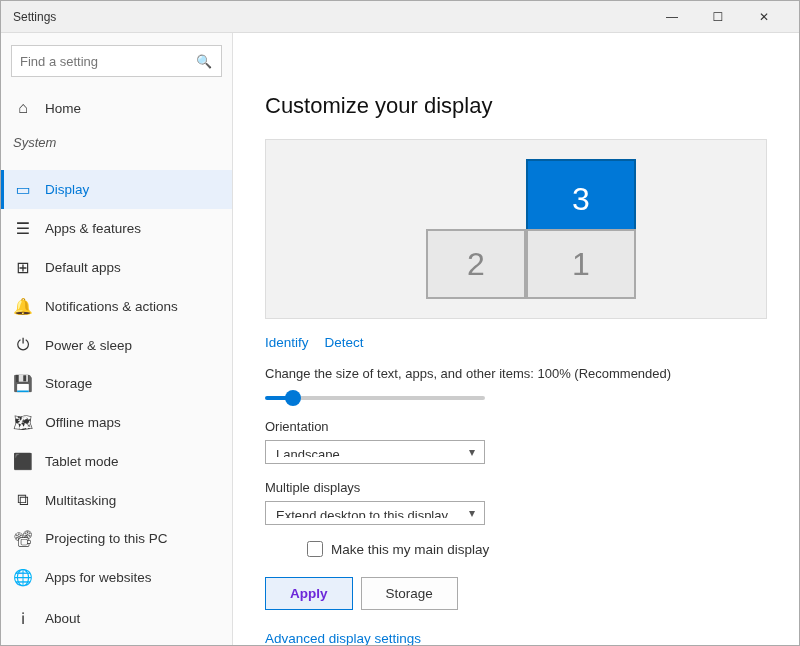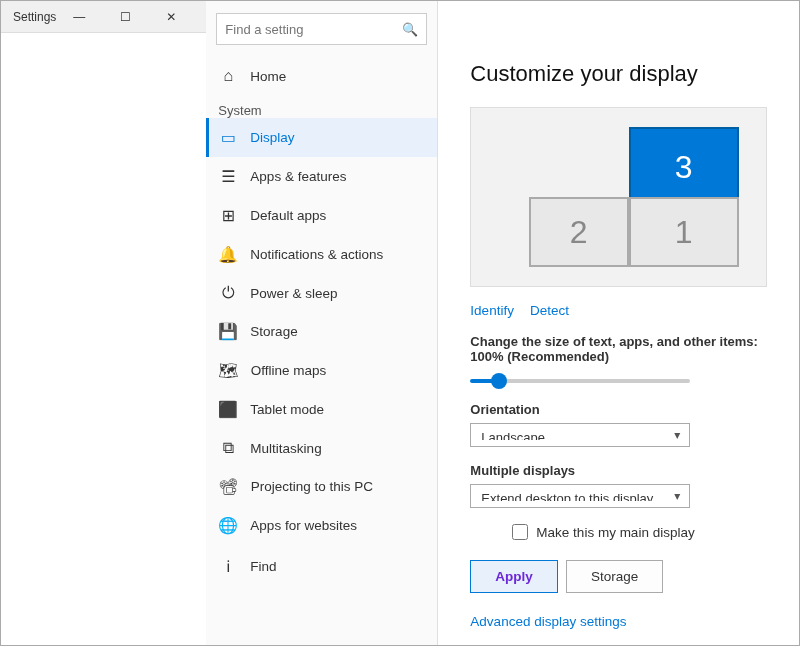--- a/index.html
+++ b/index.html
@@ -1,18 +1,18 @@
 <!DOCTYPE html>
 <html><head>
   <meta charset="utf-8">
   <style>
     * { box-sizing: border-box; margin: 0; padding: 0; }
     body { font-family: 'Segoe UI', Arial, sans-serif; font-size: 14px; background: #fff; color: #333; overflow: hidden; }
 
-    .window { width: 800px; height: 646px; border: 1px solid #aaa; display: flex; flex-direction: row; background: #fff; }
+    .window { width: 800px; height: 646px; border: 1px solid #aaa; display: flex; flex-direction: column; background: #fff; }
 
     .title-bar {
       background: #f0f0f0;
       height: 32px;
       display: flex;
       align-items: center;
       padding: 0 12px;
       border-bottom: 1px solid #ddd;
       flex-shrink: 0;
       user-select: none;
@@ -47,24 +47,25 @@
       background: #fff;
       padding: 4px 8px;
       height: 32px;
     }
     .search-box input {
       border: none; outline: none; flex: 1; font-size: 13px; color: #333; background: transparent;
     }
     .search-icon { color: #666; font-size: 13px; }
 
     .sidebar-section-label {
-      padding: 8px 12px 0 12px;
+      padding: 8px 12px 20px 12px;
       font-size: 13px;
       color: #555;
       font-weight: 400;
+      font-style: italic;
     }
 
     .sidebar-item {
       display: flex;
       align-items: center;
       padding: 10px 12px;
       cursor: pointer;
       color: #333;
       font-size: 13.5px;
       gap: 12px;
@@ -127,21 +128,21 @@
     
     .monitor-1 {
       width: 110px; height: 70px;
       top: 70px; left: 140px;
     }
 
     .display-links { display: flex; gap: 16px; margin-bottom: 16px; }
     .display-link { color: #0078d7; cursor: pointer; font-size: 13.5px; text-decoration: none; }
 
     .setting-row { margin-bottom: 16px; }
-    .setting-label { font-size: 13px; color: #333; margin-bottom: 6px; font-weight: bold; }
+    .setting-label { font-size: 13px; color: #333; margin-bottom: 6px; }
 
     .slider-container { width: 100%; }
     .slider {
       -webkit-appearance: none;
       width: 220px;
       height: 4px;
       background: linear-gradient(to right, #0078d7 10%, #ccc 10%);
       border-radius: 2px;
       outline: none;
       cursor: pointer;
@@ -287,21 +288,21 @@
         <span>Projecting to this PC</span>
       </div>
 
       <div class="sidebar-item">
         <span class="icon">🌐</span>
         <span>Apps for websites</span>
       </div>
 
       <div class="sidebar-item">
         <span class="icon">ℹ</span>
-        <span>Find</span>
+        <span>About</span>
       </div>
     </div>
 
     <div class="main">
       <h1 class="page-title">Customize your display</h1>
 
       
       <div class="display-preview">
         <div class="monitor-container">
 

